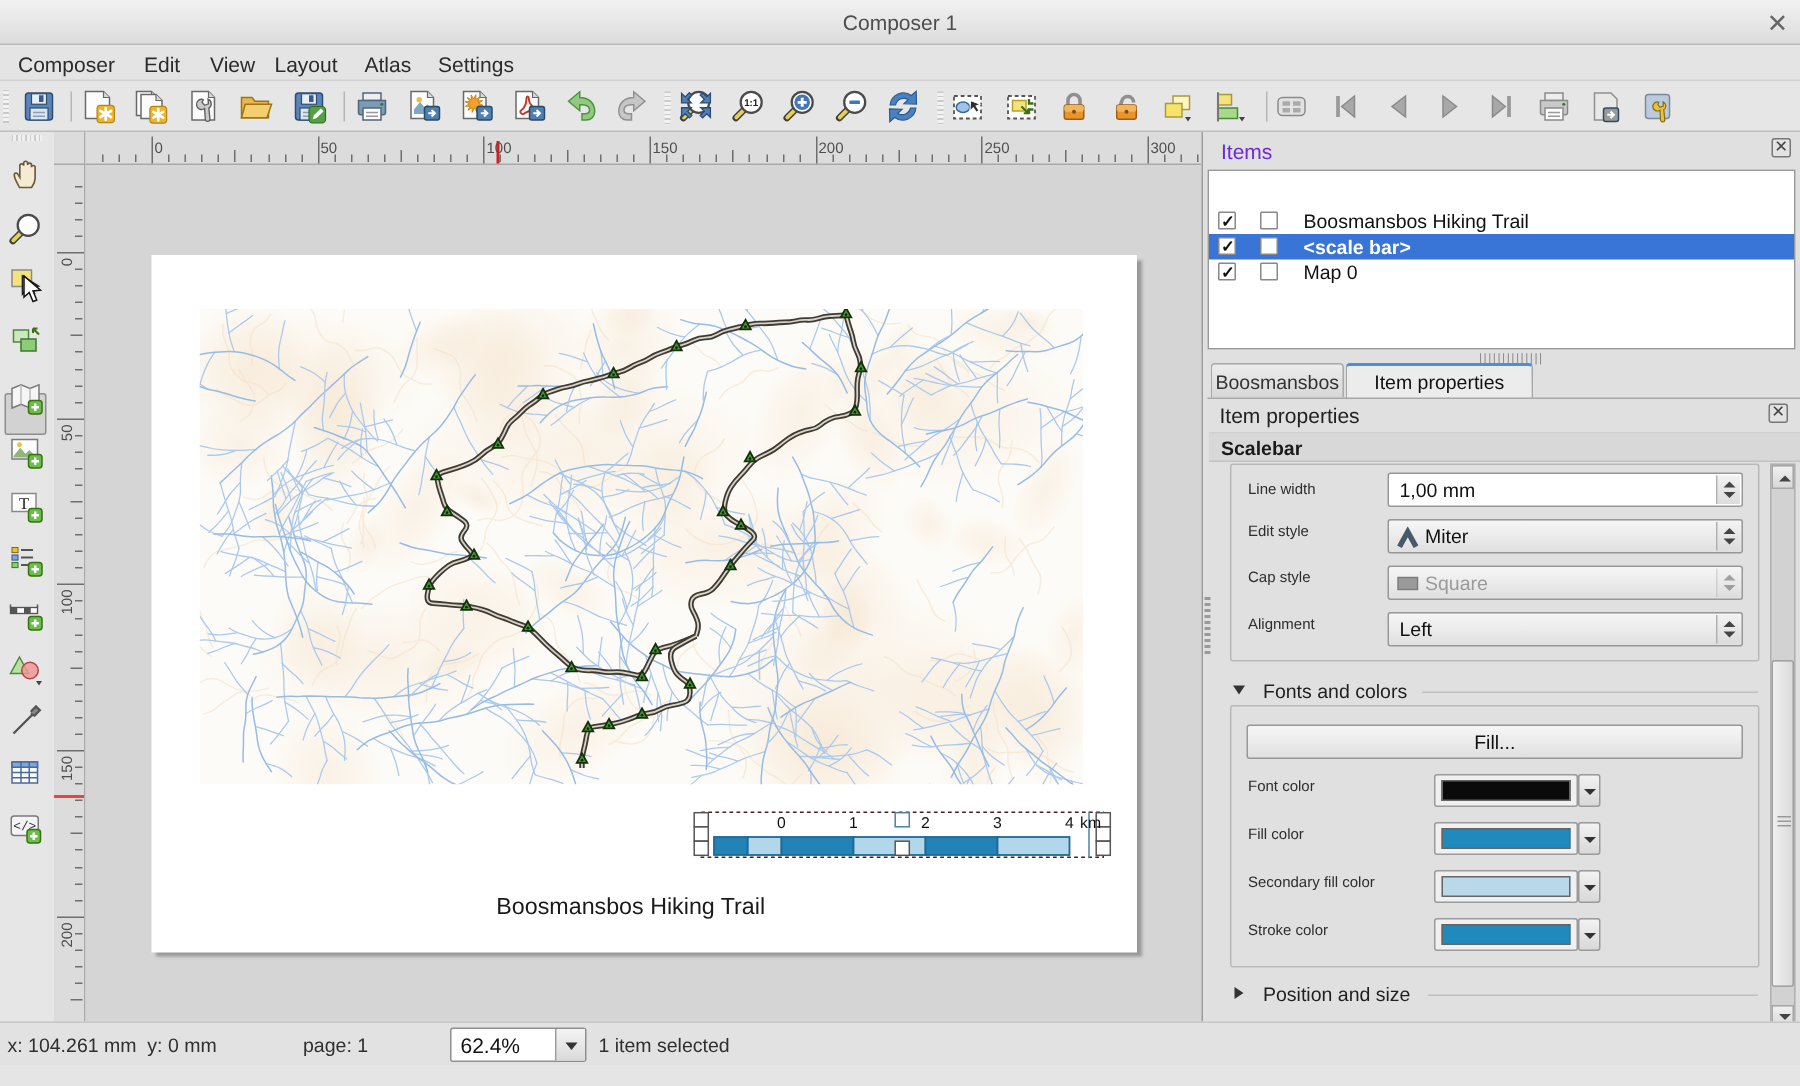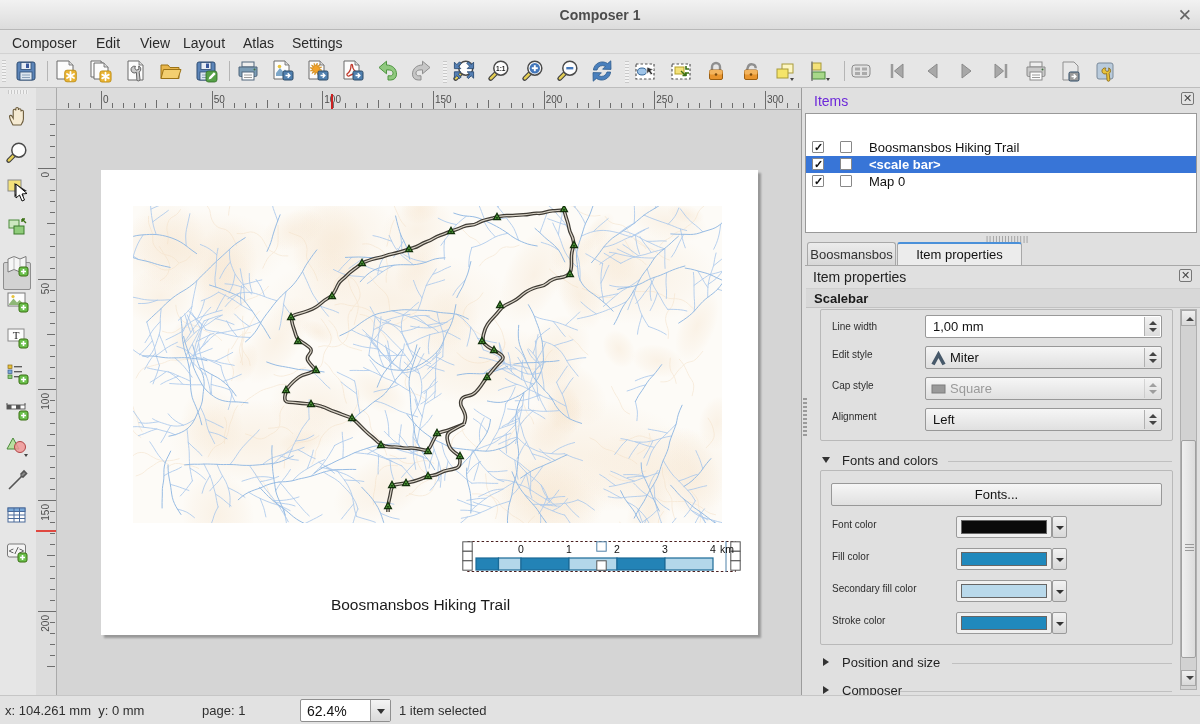--- a/index.html
+++ b/index.html
@@ -3,21 +3,21 @@
 <meta charset="utf-8">
 <style>
 * { margin:0; padding:0; box-sizing:border-box; }
 html,body { width:1200px; height:724px; overflow:hidden; }
 body { font-family:"Liberation Sans", sans-serif; position:relative; background:#e5e5e5; }
 .abs { position:absolute; }
 
 
 #titlebar { left:0; top:0; width:1200px; height:30px;
   background:linear-gradient(#f2f2f2,#dcdcdc); border-bottom:1px solid #b8b8b8; }
-#titlebar .title { width:100%; text-align:center; top:7px; font-size:14px; font-weight:bold; color:#4d4d4d; }
+#titlebar .title { width:100%; text-align:center; top:7px; font-size:14px; font-weight:normal; color:#4d4d4d; }
 #titlebar .close { right:8px; top:5px; font-size:17px; color:#666; }
 
 
 #menubar { left:0; top:31px; width:1200px; height:23px; background:#e4e4e4; border-bottom:1px solid #d2d2d2; }
 #menubar span { position:absolute; top:4px; font-size:14px; color:#2b2b2b; }
 
 
 #toolbar { left:0; top:55px; width:1200px; height:33px; background:#e6e6e6; border-bottom:1px solid #bdbdbd; }
 .tsep { position:absolute; top:6px; width:1px; height:20px; background:#b5b5b5; }
 .grip-v { position:absolute; width:5px; }
@@ -93,21 +93,21 @@
 .hline { position:absolute; height:1px; background:#c0c0c0; }
 .tri-r { position:absolute; width:0; height:0; border-top:4px solid transparent; border-bottom:4px solid transparent; border-left:6px solid #333; }
 .tri-d { position:absolute; width:0; height:0; border-left:4px solid transparent; border-right:4px solid transparent; border-top:6px solid #333; }
 
 
 #vsb { left:1180px; top:309px; width:17px; height:381px; background:#d2d2d2; border:1px solid #b0b0b0; }
 #vsb .btn { position:absolute; left:0; width:15px; height:16px; background:linear-gradient(#f0f0f0,#d8d8d8); border:1px solid #a8a8a8; }
 #vsb .thumb { position:absolute; left:0px; top:130px; width:15px; height:218px; background:linear-gradient(90deg,#efefef,#dcdcdc); border:1px solid #a0a0a0; border-radius:2px; }
 
 
-#statusbar { left:0; top:695px; width:1200px; height:29px; background:#e2e2e2; border-top:1px solid #c6c6c6; font-size:13px; color:#2f2f2f; }
+#statusbar { left:0; top:681px; width:1200px; height:29px; background:#e2e2e2; border-top:1px solid #c6c6c6; font-size:13px; color:#2f2f2f; }
 #statusbar span { position:absolute; top:7px; }
 #zoombox { position:absolute; left:300px; top:3px; width:91px; height:23px; background:#fff; border:1px solid #8f8f8f; border-radius:2px; }
 #zoombox .txt { position:absolute; left:6px; top:3px; font-size:14px; color:#111; }
 #zoombox .arr { position:absolute; right:0px; top:0px; width:20px; height:21px; background:linear-gradient(#f4f4f4,#dadada); border-left:1px solid #9a9a9a; }
 #zoombox .arr:after { content:""; position:absolute; left:6px; top:9px; border-left:4px solid transparent; border-right:4px solid transparent; border-top:5px solid #333; }
 </style>
 </head>
 <body>
 
 <div class="abs" id="titlebar">
@@ -1447,21 +1447,21 @@
       <div class="spinbtns">
       <div class="arrow-u"></div>
       <div class="arrow-d"></div>
     </div>
   </div>
 <div class="tri-d abs" style="left:822px;top:457px"></div>
 <span class="secthdr abs" style="left:842px;top:453px">Fonts and colors</span>
 <div class="hline abs" style="left:948px;top:461px;width:224px"></div>
 <div class="groupbox abs" style="left:820px;top:470px;width:353px;height:175px"></div>
 <div class="combo abs" style="left:831px;top:483px;width:331px;height:23px;text-align:center">
-      <span style="position:absolute;left:0;right:0;top:3px">Fonts...</span>
+      <span style="position:absolute;left:0;right:0;top:3px">Fill...</span>
   </div>
 <span class="flabel abs" style="left:832px;top:519px">Font color</span>
 <div class="swbtn abs" style="left:956px;top:516px">
     <div class="sw" style="background:#0a0a0a"></div>
   </div>
 <div class="swarrow abs" style="left:1052px;top:516px"></div>
 <span class="flabel abs" style="left:832px;top:551px">Fill color</span>
 <div class="swbtn abs" style="left:956px;top:548px">
     <div class="sw" style="background:#2089bd"></div>
   </div>

